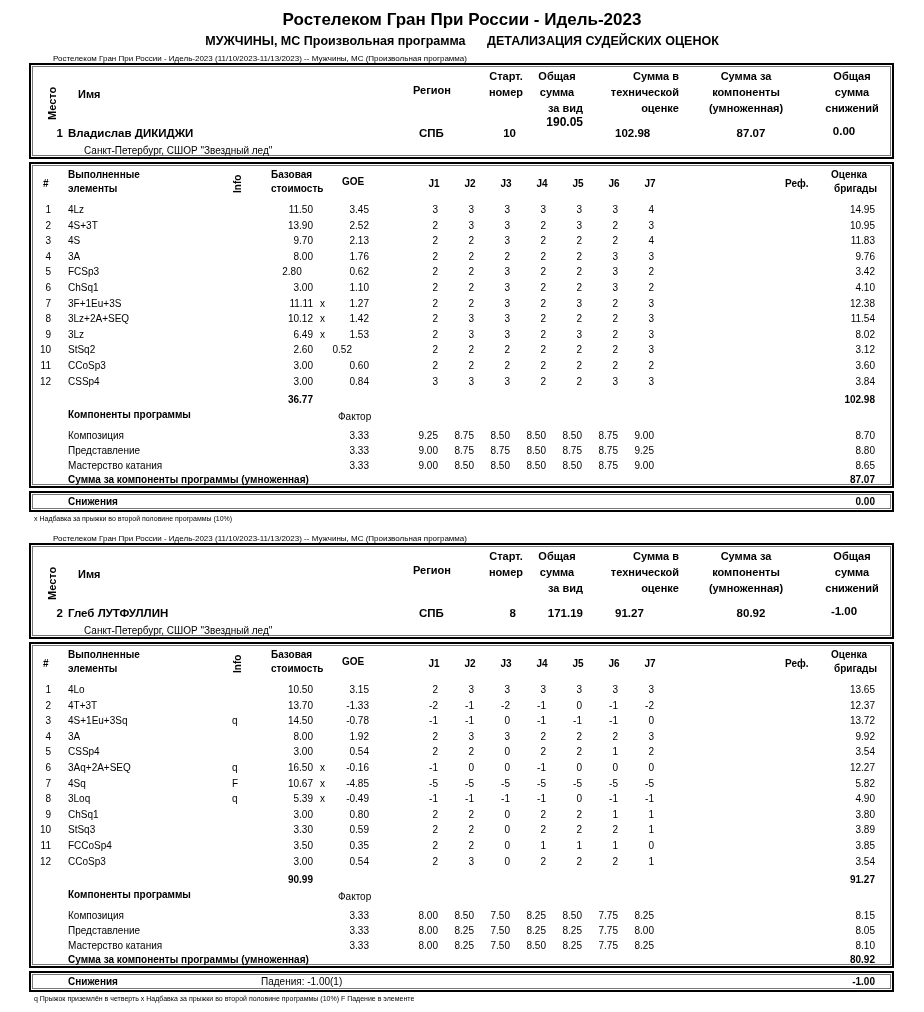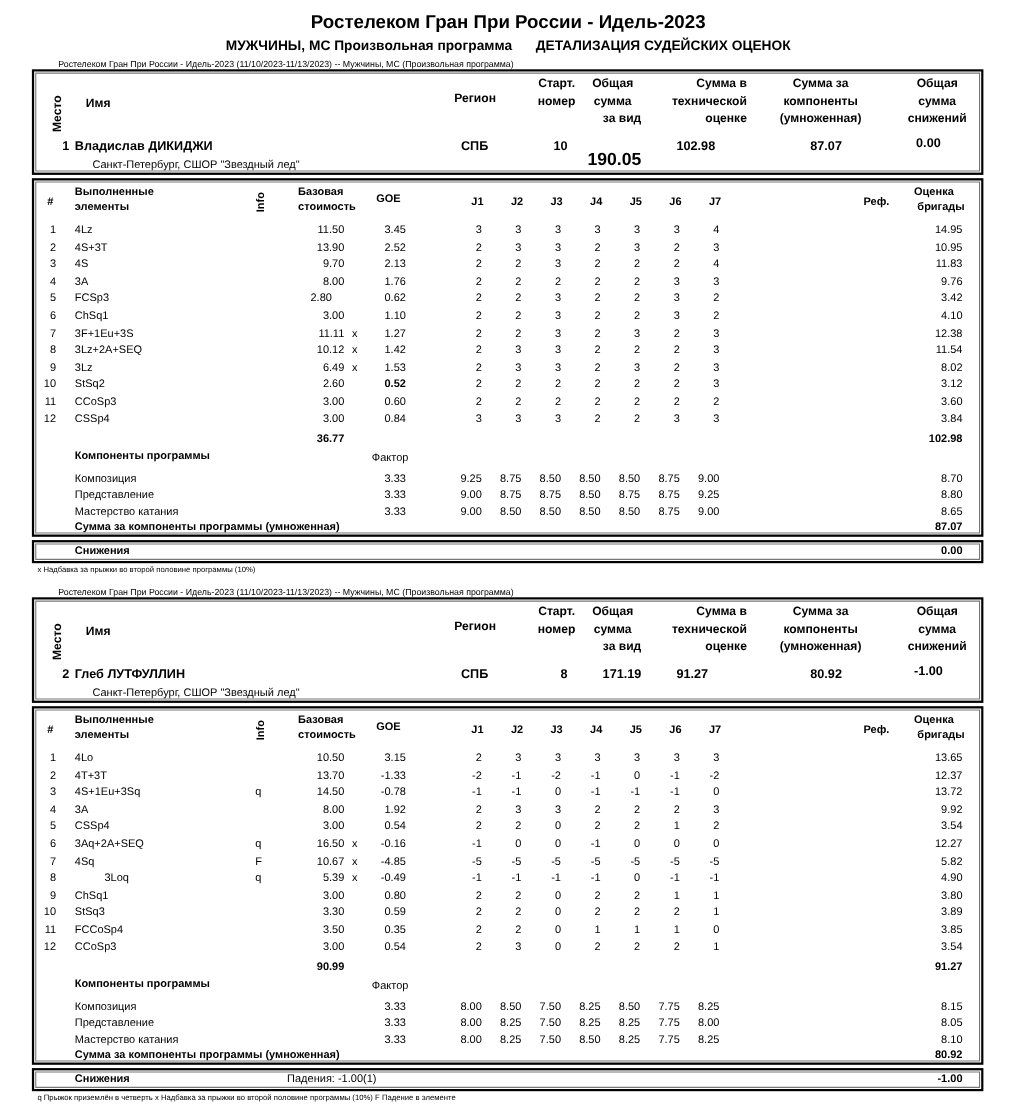--- a/index.html
+++ b/index.html
@@ -59,21 +59,21 @@
       <div class="abs hdr c" style="left:790px;top:3px;width:62px;">
         <div>Общая</div>
           <div>сумма</div>
           <div>снижений</div>
         </div>
       <div class="abs b r" style="left:14px;top:62px;width:18px;font-size:11.5px;">1</div>
       <div class="abs b" style="left:37px;top:62px;font-size:11.5px;">Владислав ДИКИДЖИ</div>
       <div class="abs" style="left:53px;top:80px;font-size:10px;">Санкт-Петербург, СШОР "Звездный лед"</div>
       <div class="abs b" style="left:388px;top:62px;font-size:11.5px;">СПБ</div>
       <div class="abs b r" style="left:455px;top:62px;width:30px;font-size:11.5px;">10</div>
-      <div class="abs b r" style="left:500px;top:72px;width:52px;font-size:16px;">190.05</div>
+      <div class="abs b r" style="left:500px;top:50px;width:52px;font-size:12px;">190.05</div>
       <div class="abs b" style="left:584px;top:62px;font-size:11.5px;">102.98</div>
       <div class="abs b c" style="left:690px;top:62px;width:60px;font-size:11.5px;">87.07</div>
       <div class="abs b c" style="left:793px;top:60px;width:40px;font-size:11.5px;">0.00</div>
     </div>
       <div class="box" style="top:108px;height:326px;">
       <div class="abs b" style="left:12px;top:14px;font-size:10px;">#</div>
       <div class="abs b" style="left:37px;top:4px;font-size:10px;line-height:14px;">
         <div>Выполненные</div>
           <div>элементы</div>
         </div>
@@ -238,21 +238,21 @@
           <div class="abs r" style="left:567px;width:20px;">2</div>
           <div class="abs r" style="left:603px;width:20px;">3</div>
           <div class="abs r" style="left:790px;width:54px;">8.02</div>
       </div>
         <div class="row cell" style="top:180.4px;">
         <div class="abs r" style="left:0;width:20px;">10</div>
         <div class="abs" style="left:37px;">StSq2</div>
         <div class="abs" style="left:201px;"></div>
         <div class="abs r" style="left:240px;width:42px;">2.60</div>
         <div class="abs" style="left:289px;"></div>
-        <div class="abs r" style="left:300px;width:38px;font-weight:bold;">0.52</div>
+        <div class="abs r" style="left:283px;width:38px;">0.52</div>
           <div class="abs r" style="left:387px;width:20px;">2</div>
           <div class="abs r" style="left:423px;width:20px;">2</div>
           <div class="abs r" style="left:459px;width:20px;">2</div>
           <div class="abs r" style="left:495px;width:20px;">2</div>
           <div class="abs r" style="left:531px;width:20px;">2</div>
           <div class="abs r" style="left:567px;width:20px;">2</div>
           <div class="abs r" style="left:603px;width:20px;">3</div>
           <div class="abs r" style="left:790px;width:54px;">3.12</div>
       </div>
         <div class="row cell" style="top:196px;">
@@ -508,21 +508,21 @@
           <div class="abs r" style="left:423px;width:20px;">-5</div>
           <div class="abs r" style="left:459px;width:20px;">-5</div>
           <div class="abs r" style="left:495px;width:20px;">-5</div>
           <div class="abs r" style="left:531px;width:20px;">-5</div>
           <div class="abs r" style="left:567px;width:20px;">-5</div>
           <div class="abs r" style="left:603px;width:20px;">-5</div>
           <div class="abs r" style="left:790px;width:54px;">5.82</div>
       </div>
         <div class="row cell" style="top:149.2px;">
         <div class="abs r" style="left:0;width:20px;">8</div>
-        <div class="abs" style="left:37px;margin-left:27px;">3Loq</div>
+        <div class="abs" style="left:37px;">3Loq</div>
         <div class="abs" style="left:201px;">q</div>
         <div class="abs r" style="left:240px;width:42px;">5.39</div>
         <div class="abs" style="left:289px;">x</div>
         <div class="abs r" style="left:300px;width:38px;">-0.49</div>
           <div class="abs r" style="left:387px;width:20px;">-1</div>
           <div class="abs r" style="left:423px;width:20px;">-1</div>
           <div class="abs r" style="left:459px;width:20px;">-1</div>
           <div class="abs r" style="left:495px;width:20px;">-1</div>
           <div class="abs r" style="left:531px;width:20px;">0</div>
           <div class="abs r" style="left:567px;width:20px;">-1</div>

